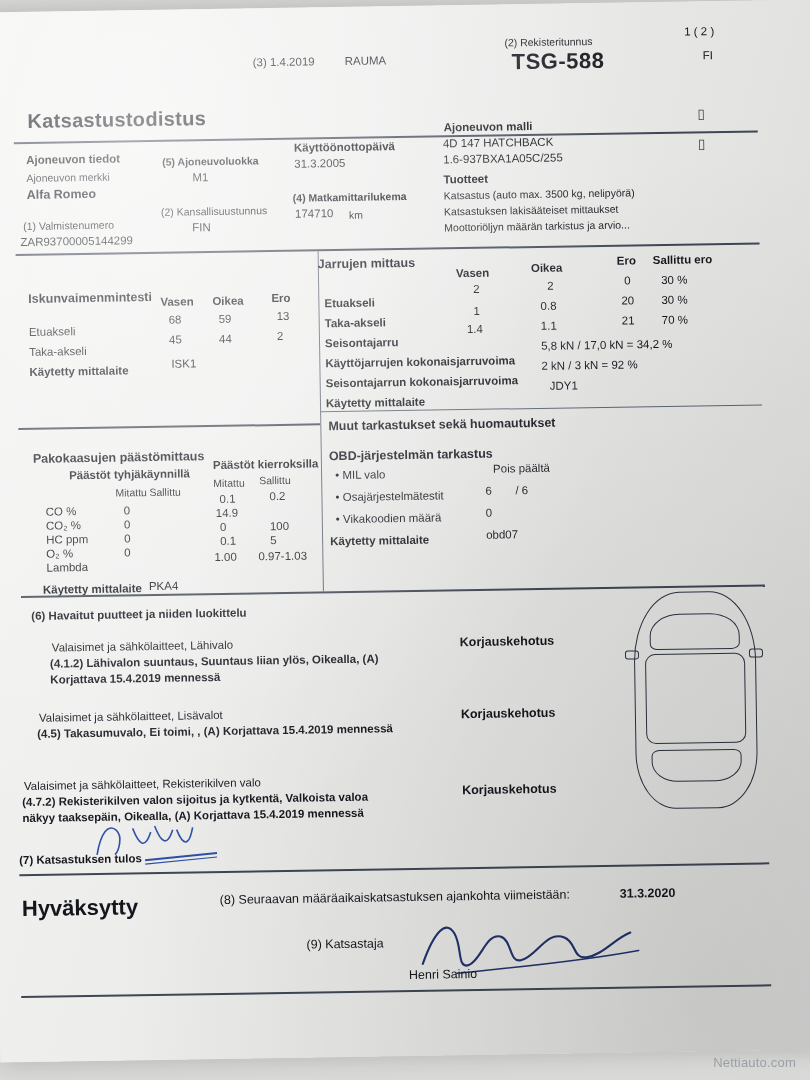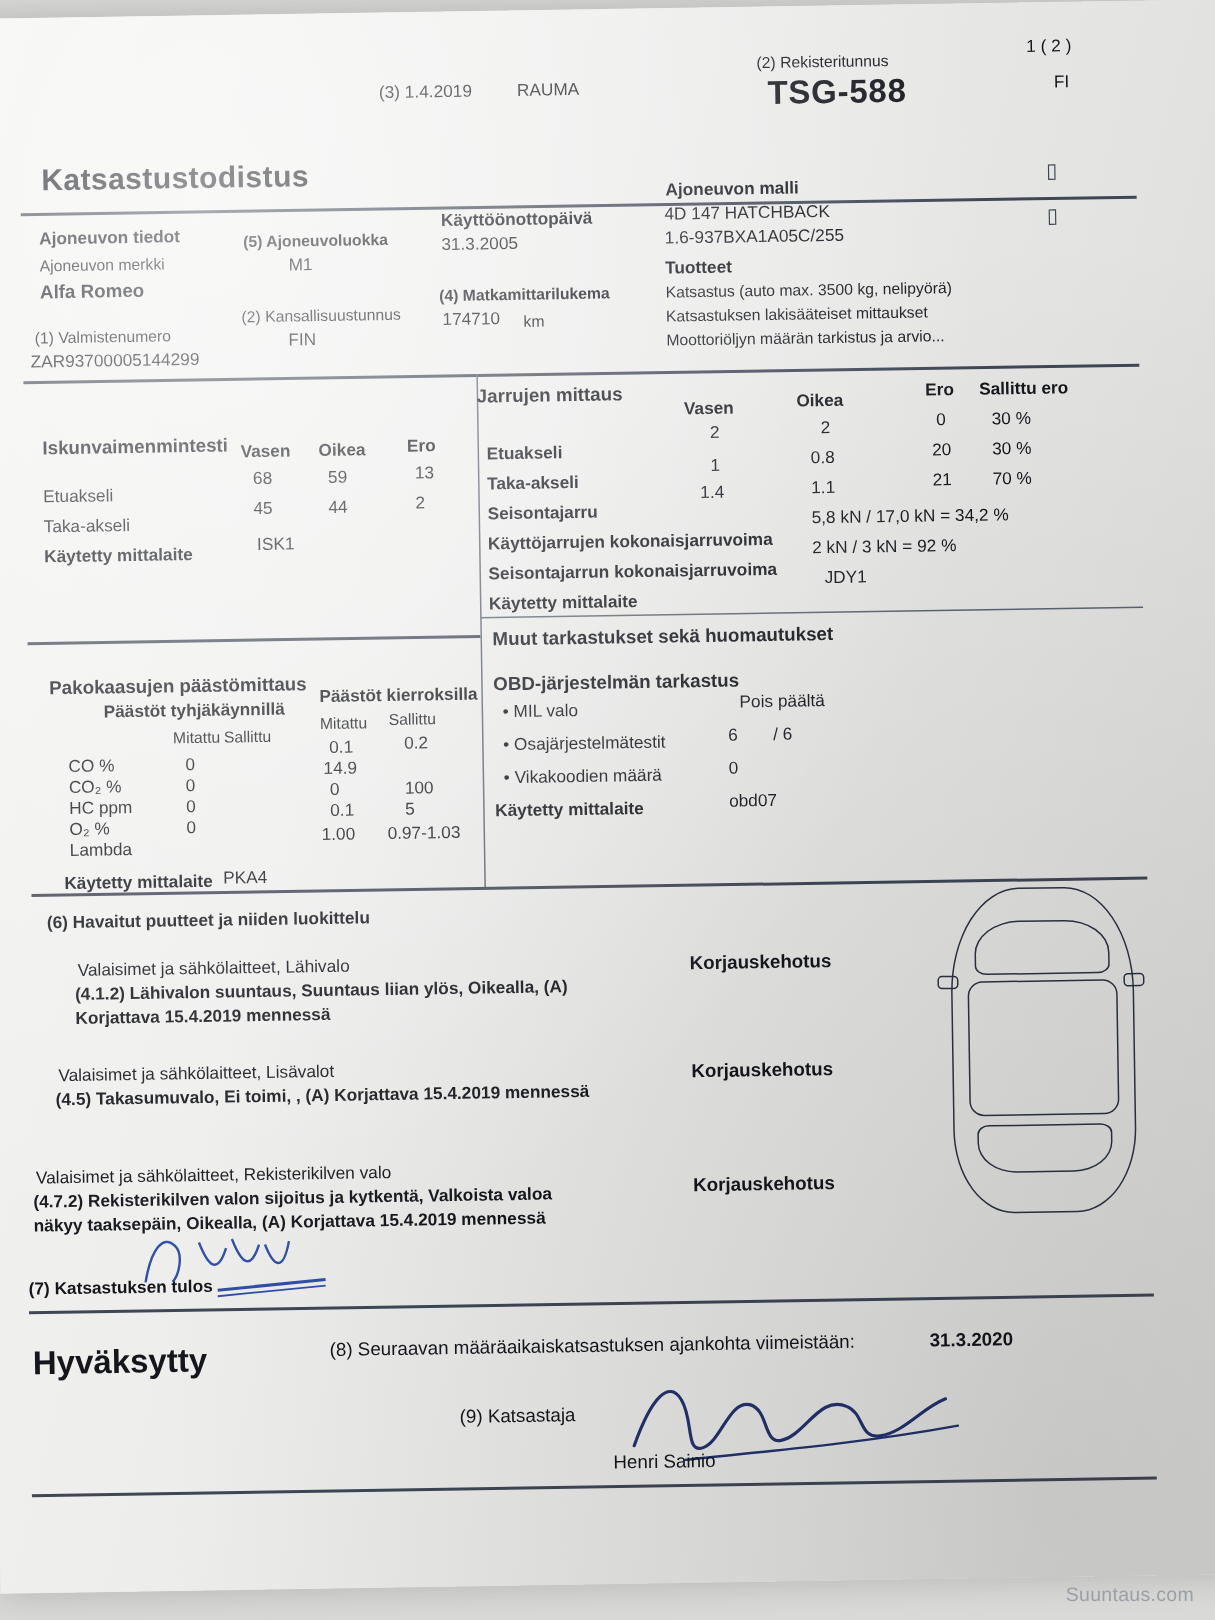--- a/index.html
+++ b/index.html
@@ -285,14 +285,14 @@
       </svg>
 
       <div class="abs s12" style="left:410px;top:962px;">Henri Sainio</div>
 
       <div class="hline thick" style="left:22px;top:984px;width:750px;"></div>
 
     </div>
     <div id="sheen"></div>
   </div>
 
-  <div id="wm">Suuntaus.com</div>
+  <div id="wm">Nettiauto.com</div>
 </div>
 
 </body></html>

